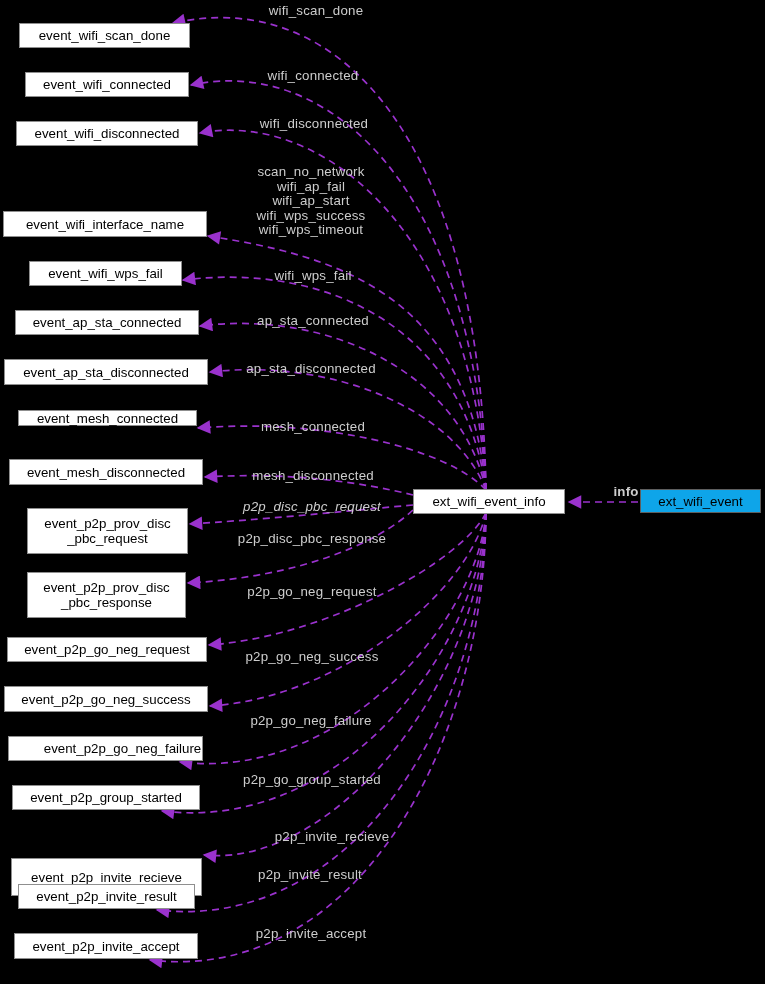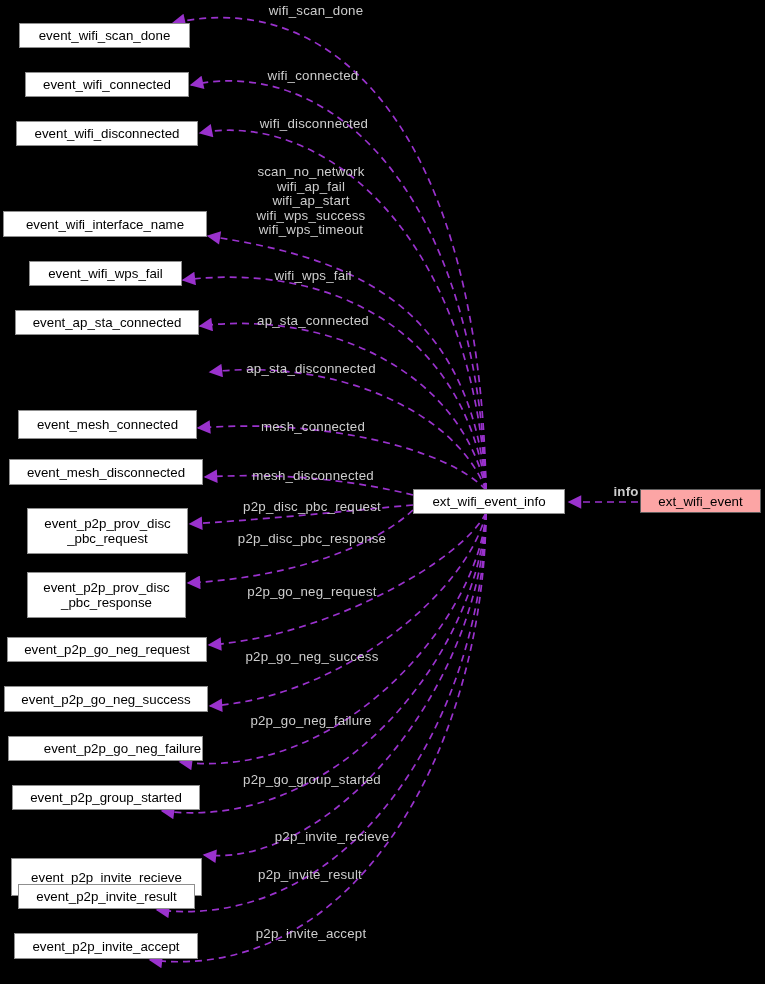--- a/index.html
+++ b/index.html
@@ -7,21 +7,21 @@
     position:relative;width:765px;height:984px;background:#000;overflow:hidden;
     font-family:"Liberation Sans", sans-serif;
   }
   #edges{position:absolute;left:0;top:0;width:765px;height:984px;}
   .node{
     position:absolute;display:flex;align-items:center;justify-content:center;
     background:#fff;border:1px solid #8f8f8f;color:#000;
     font-size:13.3px;line-height:15px;text-align:center;white-space:pre-line;
     box-sizing:border-box;cursor:pointer;
   }
-  .node.gray{background:#fca5a5;border:1px solid #5e5e5e;}
+  .node.gray{background:#0ea5e9;border:1px solid #5e5e5e;}
   .elabel{
     position:absolute;transform:translateX(-50%);
     color:#cdcdcd;font-size:13.3px;line-height:14.5px;letter-spacing:.2px;
     text-align:center;white-space:pre-line;
   }
 </style>
 </head>
 <body>
 
 <div id="canvas">
@@ -54,21 +54,22 @@
       <path d="M638,502 L569,502"></path>
     </g>
   </svg>
 
   <div class="node" style="left:19px;top:23px;width:171px;height:25px;">event_wifi_scan_done</div>
   <div class="node" style="left:25px;top:72px;width:164px;height:25px;">event_wifi_connected</div>
   <div class="node" style="left:16px;top:121px;width:182px;height:25px;">event_wifi_disconnected</div>
   <div class="node" style="left:3px;top:211px;width:204px;height:26px;">event_wifi_interface_name</div>
   <div class="node" style="left:29px;top:261px;width:153px;height:25px;">event_wifi_wps_fail</div>
   <div class="node" style="left:15px;top:310px;width:184px;height:25px;">event_ap_sta_connected</div>
-  <div class="node" style="left:18px;top:410px;width:179px;height:29px;">event_mesh_connected</div>
+  <div class="node" style="left:4px;top:359px;width:204px;height:26px;">event_ap_sta_disconnected</div>
+  <div class="node" style="left:18px;top:410px;width:179px;height:16px;">event_mesh_connected</div>
   <div class="node" style="left:9px;top:459px;width:194px;height:26px;">event_mesh_disconnected</div>
   <div class="node" style="left:27px;top:508px;width:161px;height:46px;">event_p2p_prov_disc
 _pbc_request</div>
   <div class="node" style="left:27px;top:572px;width:159px;height:46px;">event_p2p_prov_disc
 _pbc_response</div>
   <div class="node" style="left:7px;top:637px;width:200px;height:25px;">event_p2p_go_neg_request</div>
   <div class="node" style="left:4px;top:686px;width:204px;height:26px;">event_p2p_go_neg_success</div>
   <div class="node" style="left:8px;top:736px;width:195px;height:25px;padding-left:34px;">event_p2p_go_neg_failure</div>
   <div class="node" style="left:12px;top:785px;width:188px;height:25px;">event_p2p_group_started</div>
   <div class="node" style="left:11px;top:834px;width:191px;height:38px;margin-top:24px;">event_p2p_invite_recieve</div>
@@ -84,21 +85,21 @@
   <div class="elabel" style="left:311px;top:165px;">scan_no_network
 wifi_ap_fail
 wifi_ap_start
 wifi_wps_success
 wifi_wps_timeout</div>
   <div class="elabel" style="left:313px;top:269px;">wifi_wps_fail</div>
   <div class="elabel" style="left:313px;top:314px;">ap_sta_connected</div>
   <div class="elabel" style="left:311px;top:362px;">ap_sta_disconnected</div>
   <div class="elabel" style="left:313px;top:420px;">mesh_connected</div>
   <div class="elabel" style="left:313px;top:469px;">mesh_disconnected</div>
-  <div class="elabel" style="left:312px;top:500px;">p2p_disc_pbc_request</div>
+  <div class="elabel" style="left:312px;top:500px;font-style:italic;">p2p_disc_pbc_request</div>
   <div class="elabel" style="left:312px;top:532px;">p2p_disc_pbc_response</div>
   <div class="elabel" style="left:312px;top:585px;">p2p_go_neg_request</div>
   <div class="elabel" style="left:312px;top:650px;">p2p_go_neg_success</div>
   <div class="elabel" style="left:311px;top:714px;">p2p_go_neg_failure</div>
   <div class="elabel" style="left:312px;top:773px;">p2p_go_group_started</div>
   <div class="elabel" style="left:312px;top:830px;padding-left:40px;">p2p_invite_recieve</div>
   <div class="elabel" style="left:310px;top:868px;">p2p_invite_result</div>
   <div class="elabel" style="left:311px;top:927px;">p2p_invite_accept</div>
   <div class="elabel" style="left:626px;top:485px;font-weight:bold;">info</div>
 

